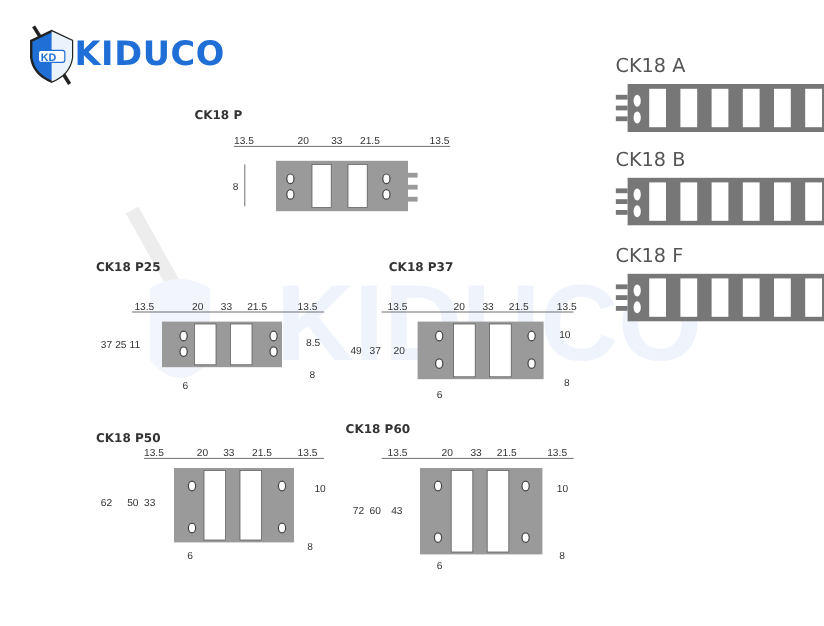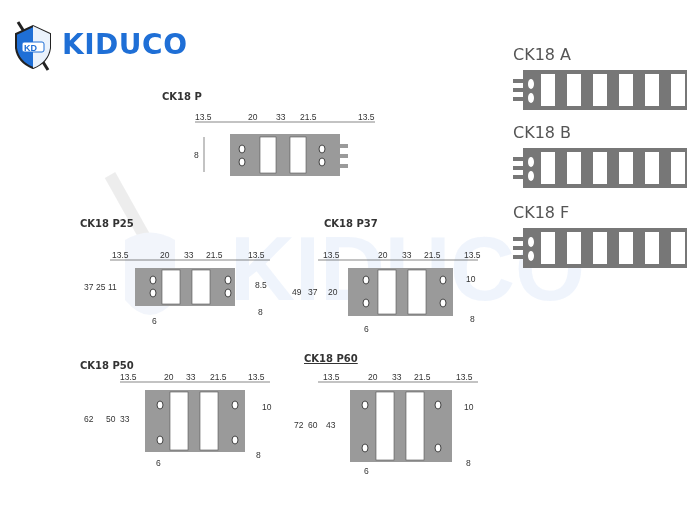--- a/index.html
+++ b/index.html
@@ -15,36 +15,36 @@
 <body>
 
 <svg class="abs" style="left:0;top:0" width="687" height="522">
   <g opacity="0.55">
     <path d="M110 175 L180 300" stroke="#e0e0e0" stroke-width="12"></path>
     <path d="M125 240 Q150 225 175 240 L175 300 Q150 330 125 300 Z" fill="#e8eef8"></path>
     <text x="230" y="300" font-size="90" font-weight="bold" fill="#e3ecfa" font-family="DejaVu Sans, sans-serif">KIDUCO</text>
   </g>
 </svg>
 
-<div class="abs" style="left:12px;top:18px;">
+<div class="abs" style="left:22px;top:18px;">
   <svg width="42" height="56">
     <line x1="6" y1="4" x2="36" y2="52" stroke="#222" stroke-width="3"></line>
     <path d="M4 16 L21 8 L38 16 L38 30 Q36 44 21 50 Q6 44 4 30 Z" fill="#1f6fd6" stroke="#222" stroke-width="2"></path>
     <path d="M21 8 L38 16 L38 30 Q36 44 21 50 Z" fill="#eaf2fc"></path>
     <rect x="10" y="24" width="22" height="10" rx="2" fill="#fff" stroke="#1f6fd6"></rect>
     <text x="12" y="33" font-size="9" font-weight="bold" fill="#1f6fd6">KD</text>
   </svg>
 </div>
 <div class="abs brand">KIDUCO</div>
 
 <div class="abs ttl" style="left:162px;top:91px;">CK18 P</div>
 <div class="abs ttl" style="left:80px;top:218px;">CK18 P25</div>
 <div class="abs ttl" style="left:288px;top:218px;margin-left:36px;">CK18 P37</div>
 <div class="abs ttl" style="left:80px;top:360px;">CK18 P50</div>
-<div class="abs ttl" style="left:304px;top:353px;text-decoration:underline;">CK18 P60</div>
+<div class="abs ttl" style="left:288px;top:353px;">CK18 P60</div>
 
 <svg class="abs" style="left:190px;top:112px" width="200" height="75">
   <line x1="5" y1="10" x2="185" y2="10" stroke="#555" stroke-width="0.7"></line>
   <text class="dim" x="5" y="8">13.5</text>
   <text class="dim" x="58" y="8">20</text>
   <text class="dim" x="86" y="8">33</text>
   <text class="dim" x="110" y="8">21.5</text>
   <text class="dim" x="168" y="8">13.5</text>
   <rect x="40" y="22" width="110" height="42" fill="#9a9a9a"></rect>
   <rect x="148" y="32" width="10" height="4" fill="#9a9a9a"></rect>

